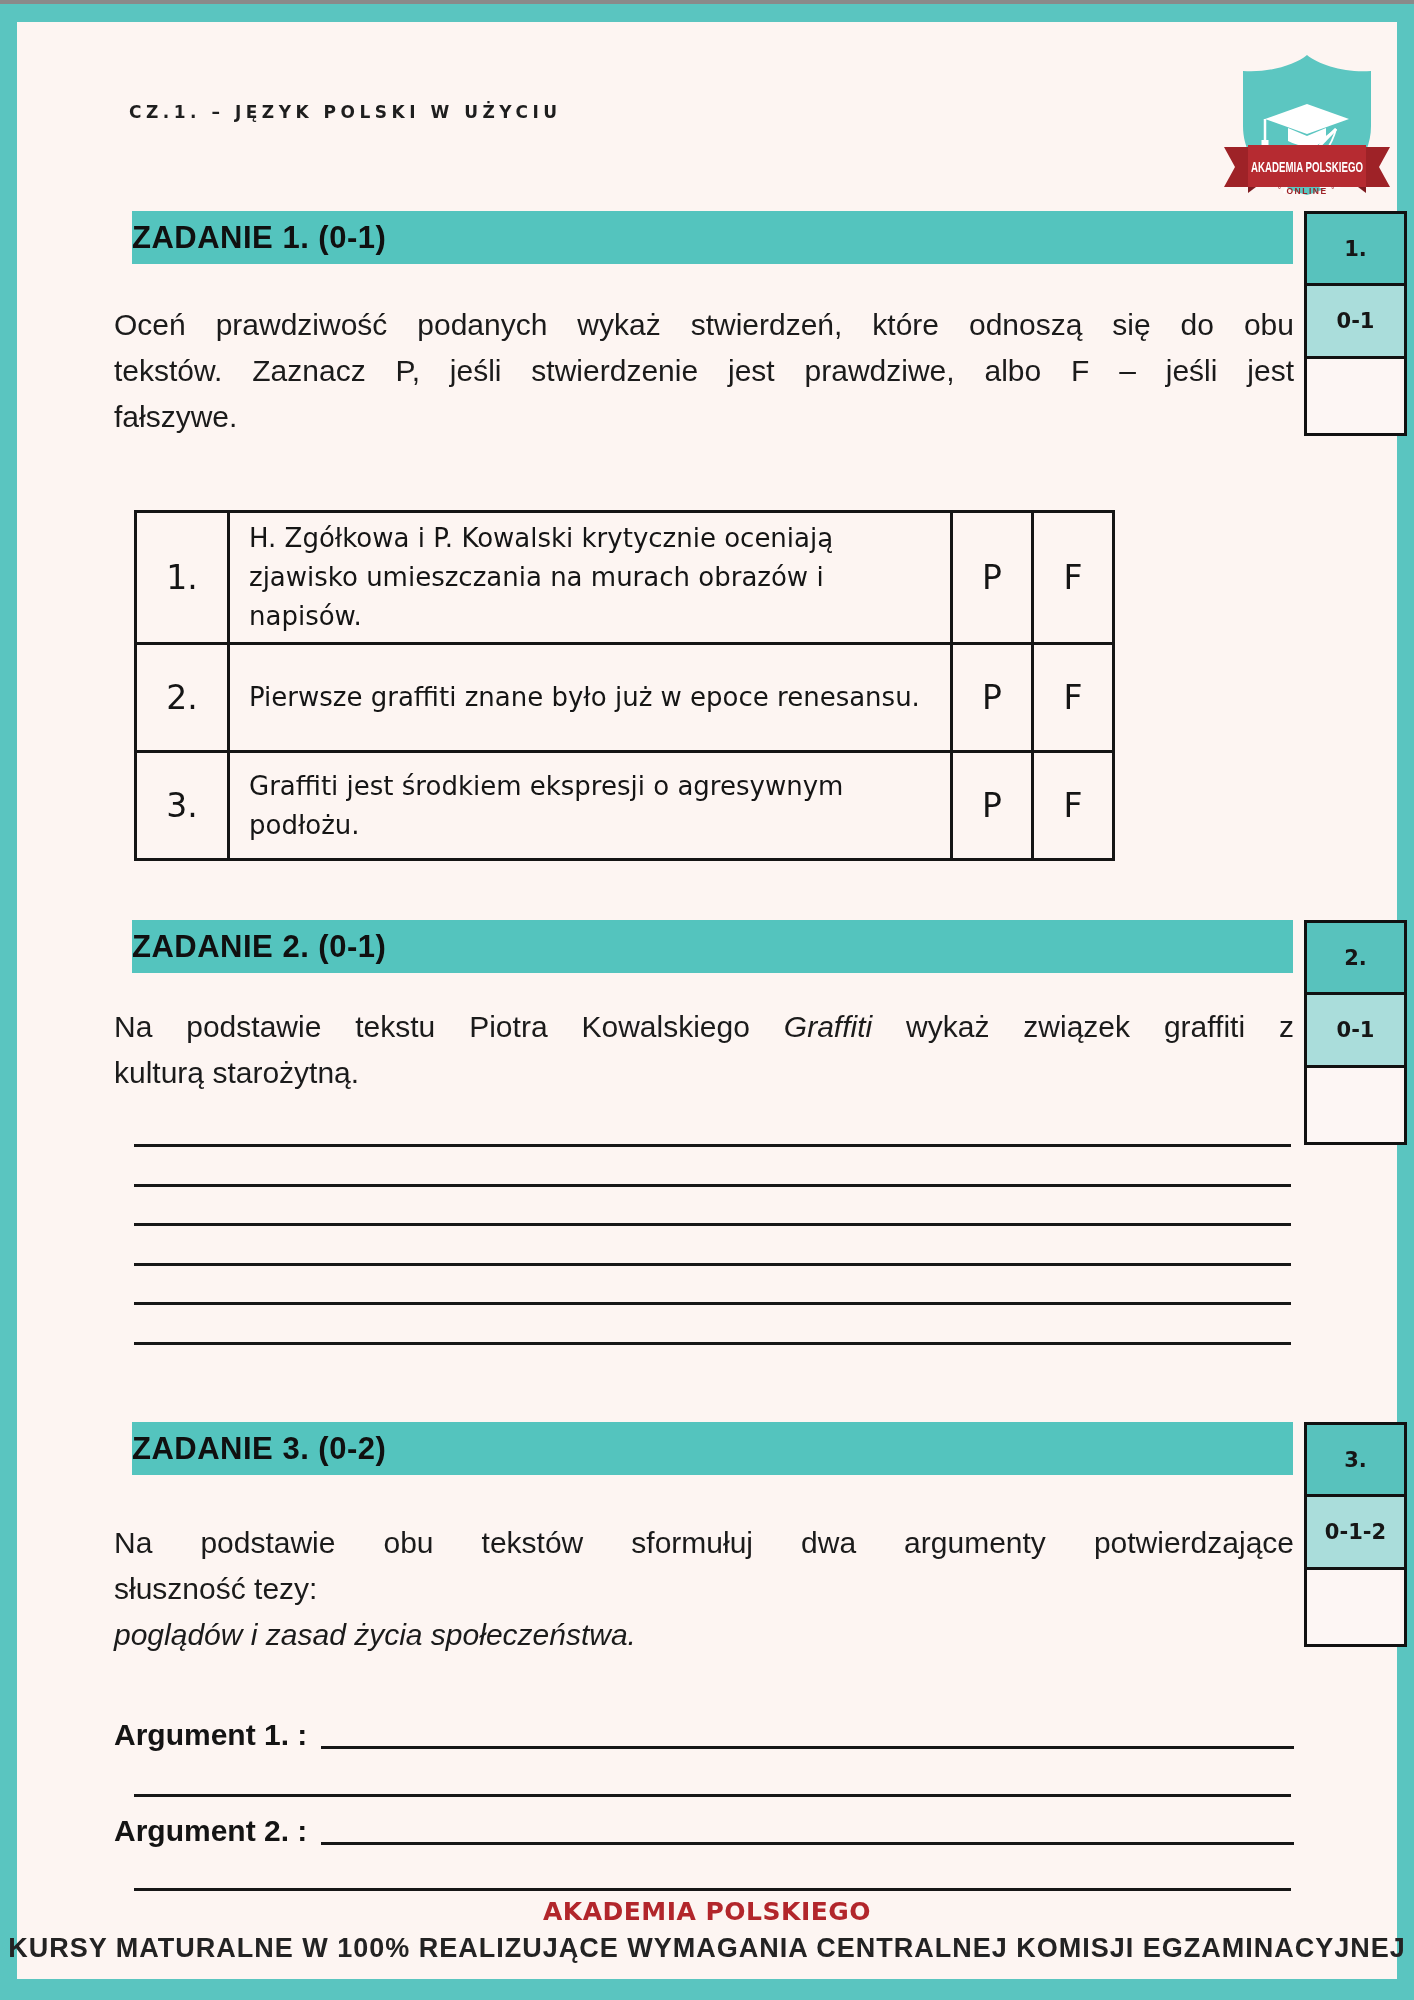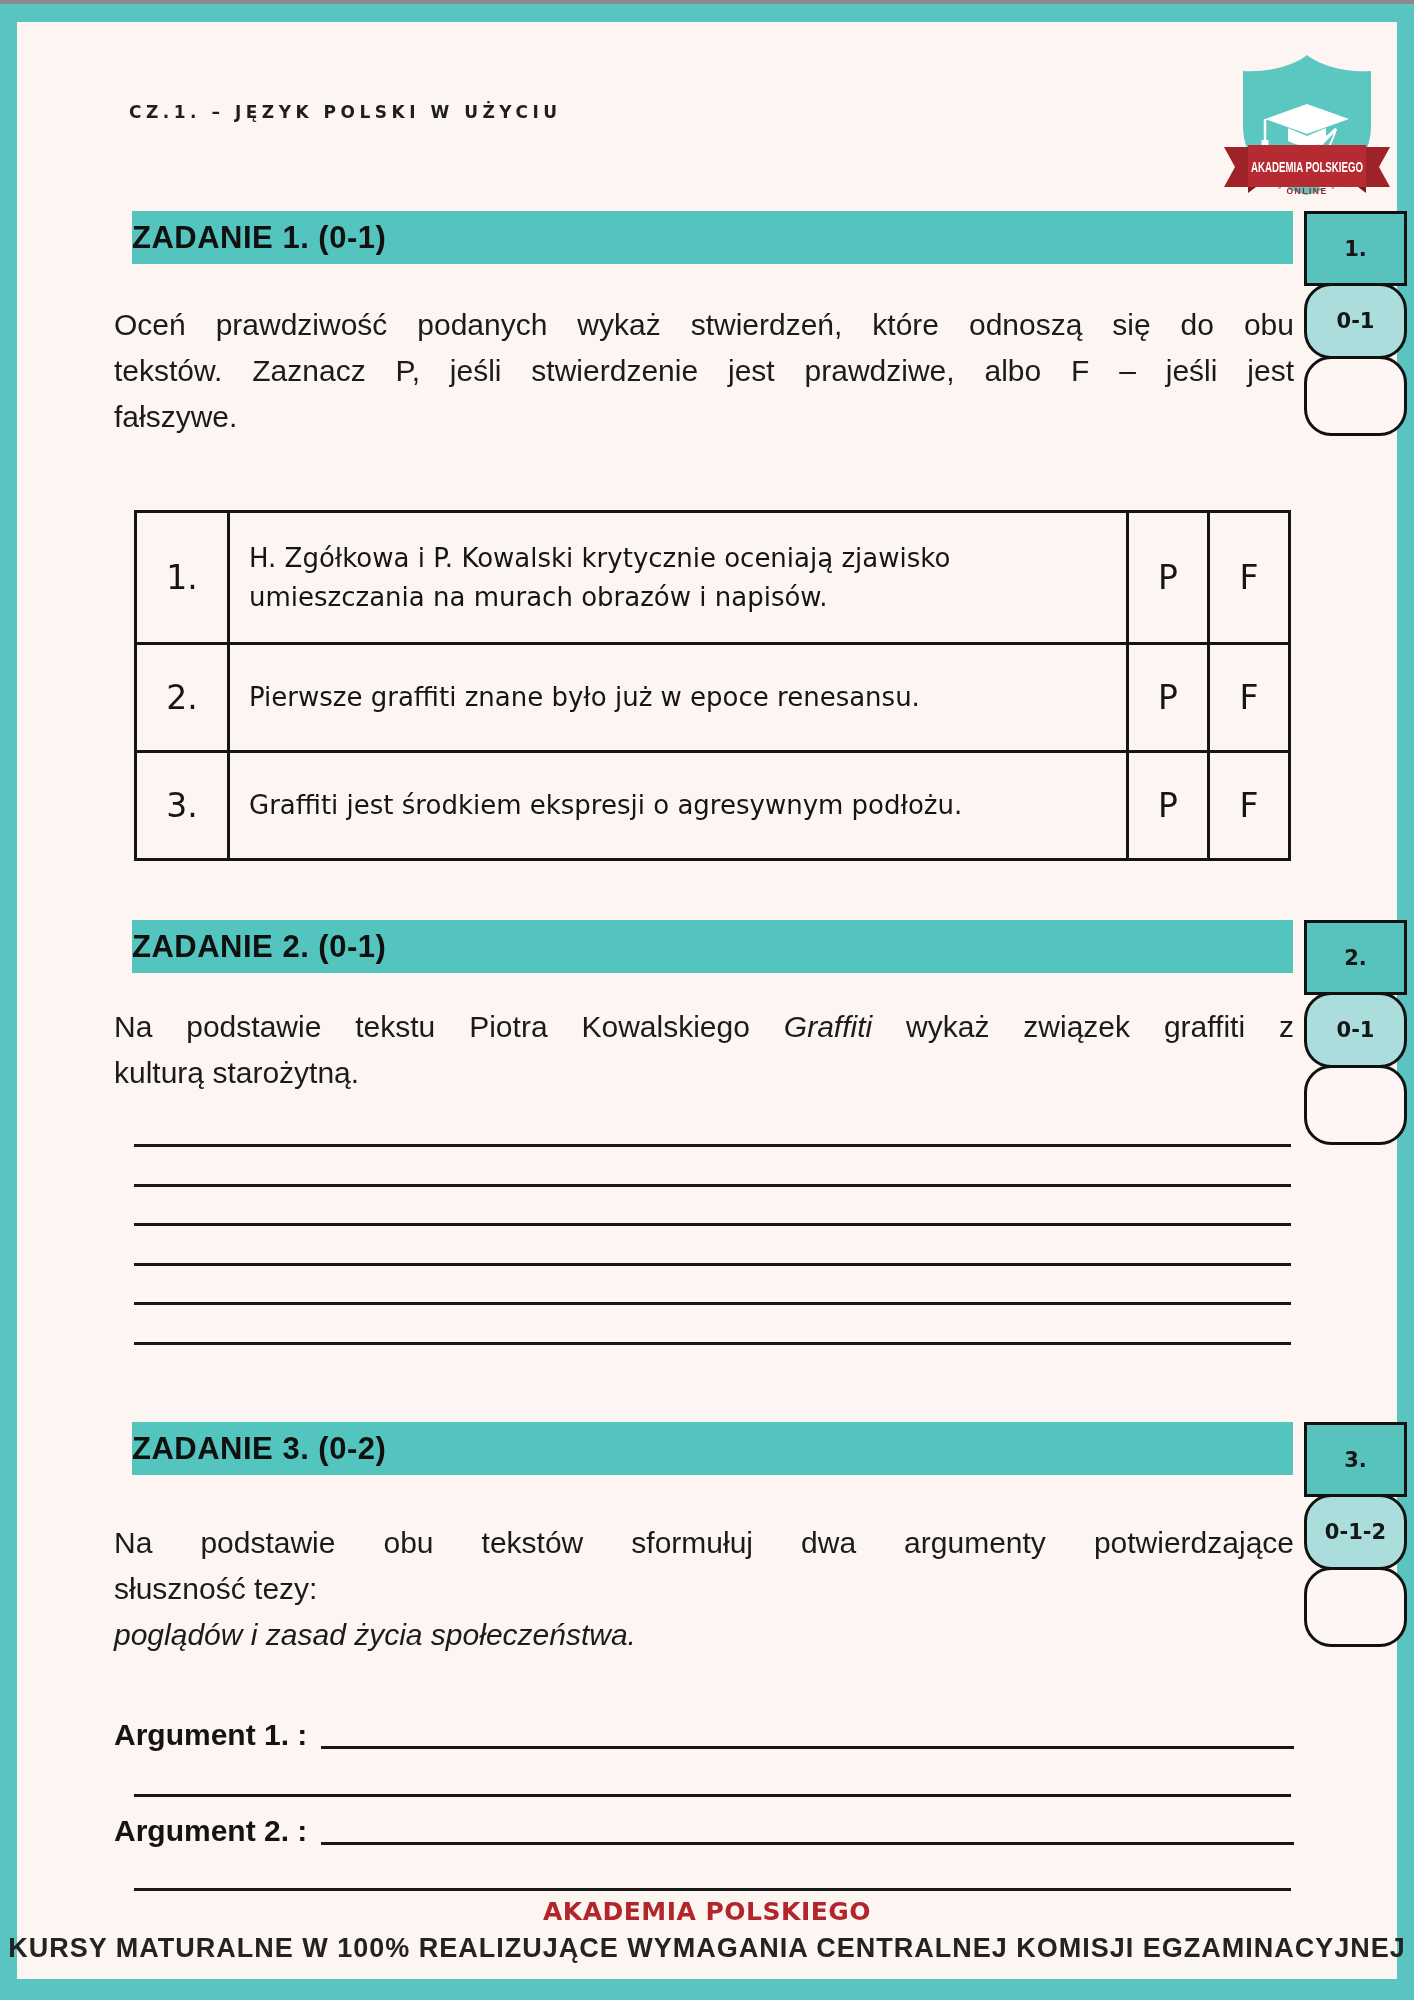--- a/index.html
+++ b/index.html
@@ -24,40 +24,40 @@
     color:#101010;font-weight:bold;font-size:31px;line-height:53px;
     box-sizing:border-box;letter-spacing:0.5px;
   }
   
   .score-box{position:absolute;left:1287px;width:103px;}
   .score-cell{
     box-sizing:border-box;border:3px solid #111;width:103px;
     display:flex;align-items:center;justify-content:center;
     font-family:"DejaVu Sans",sans-serif;font-weight:bold;font-size:21px;color:#161616;
   }
-  .score-cell + .score-cell{margin-top:-3px;border-radius:27px;}
+  .score-cell + .score-cell{margin-top:-3px;}
   .sc-num{height:75px;background:#58c2bd;}
   .sc-pts{height:76px;background:#aadddb;}
   .sc-res{height:80px;background:#fdf6f4;}
   
   .para{
     position:absolute;left:97px;width:1180px;color:#1b1b1b;
     font-size:30px;line-height:46px;
   }
   .jline{text-align:justify;text-align-last:justify;}
   .nline{text-align:left;}
   .em{font-style:italic;}
   
   .tf-table{
     position:absolute;left:117px;top:488px;border-collapse:collapse;
     font-family:"DejaVu Sans",sans-serif;color:#151515;
   }
   .tf-table td{border:3px solid #151515;box-sizing:border-box;}
   .td-num{width:93px;text-align:center;font-size:33px;}
-  .td-stm{width:899px;font-size:26px;line-height:39px;padding:0 19px;}
+  .td-stm{width:723px;font-size:26px;line-height:39px;padding:0 19px;}
   .td-p{width:81px;text-align:center;font-size:33px;}
   .td-f{width:81px;text-align:center;font-size:33px;}
   .row-1 td{height:132px;}
   .row-2 td{height:108px;}
   .row-3 td{height:108px;}
   
   .ans-line{
     position:absolute;left:117px;width:1157px;height:0;
     border-top:3px solid #171717;
   }

